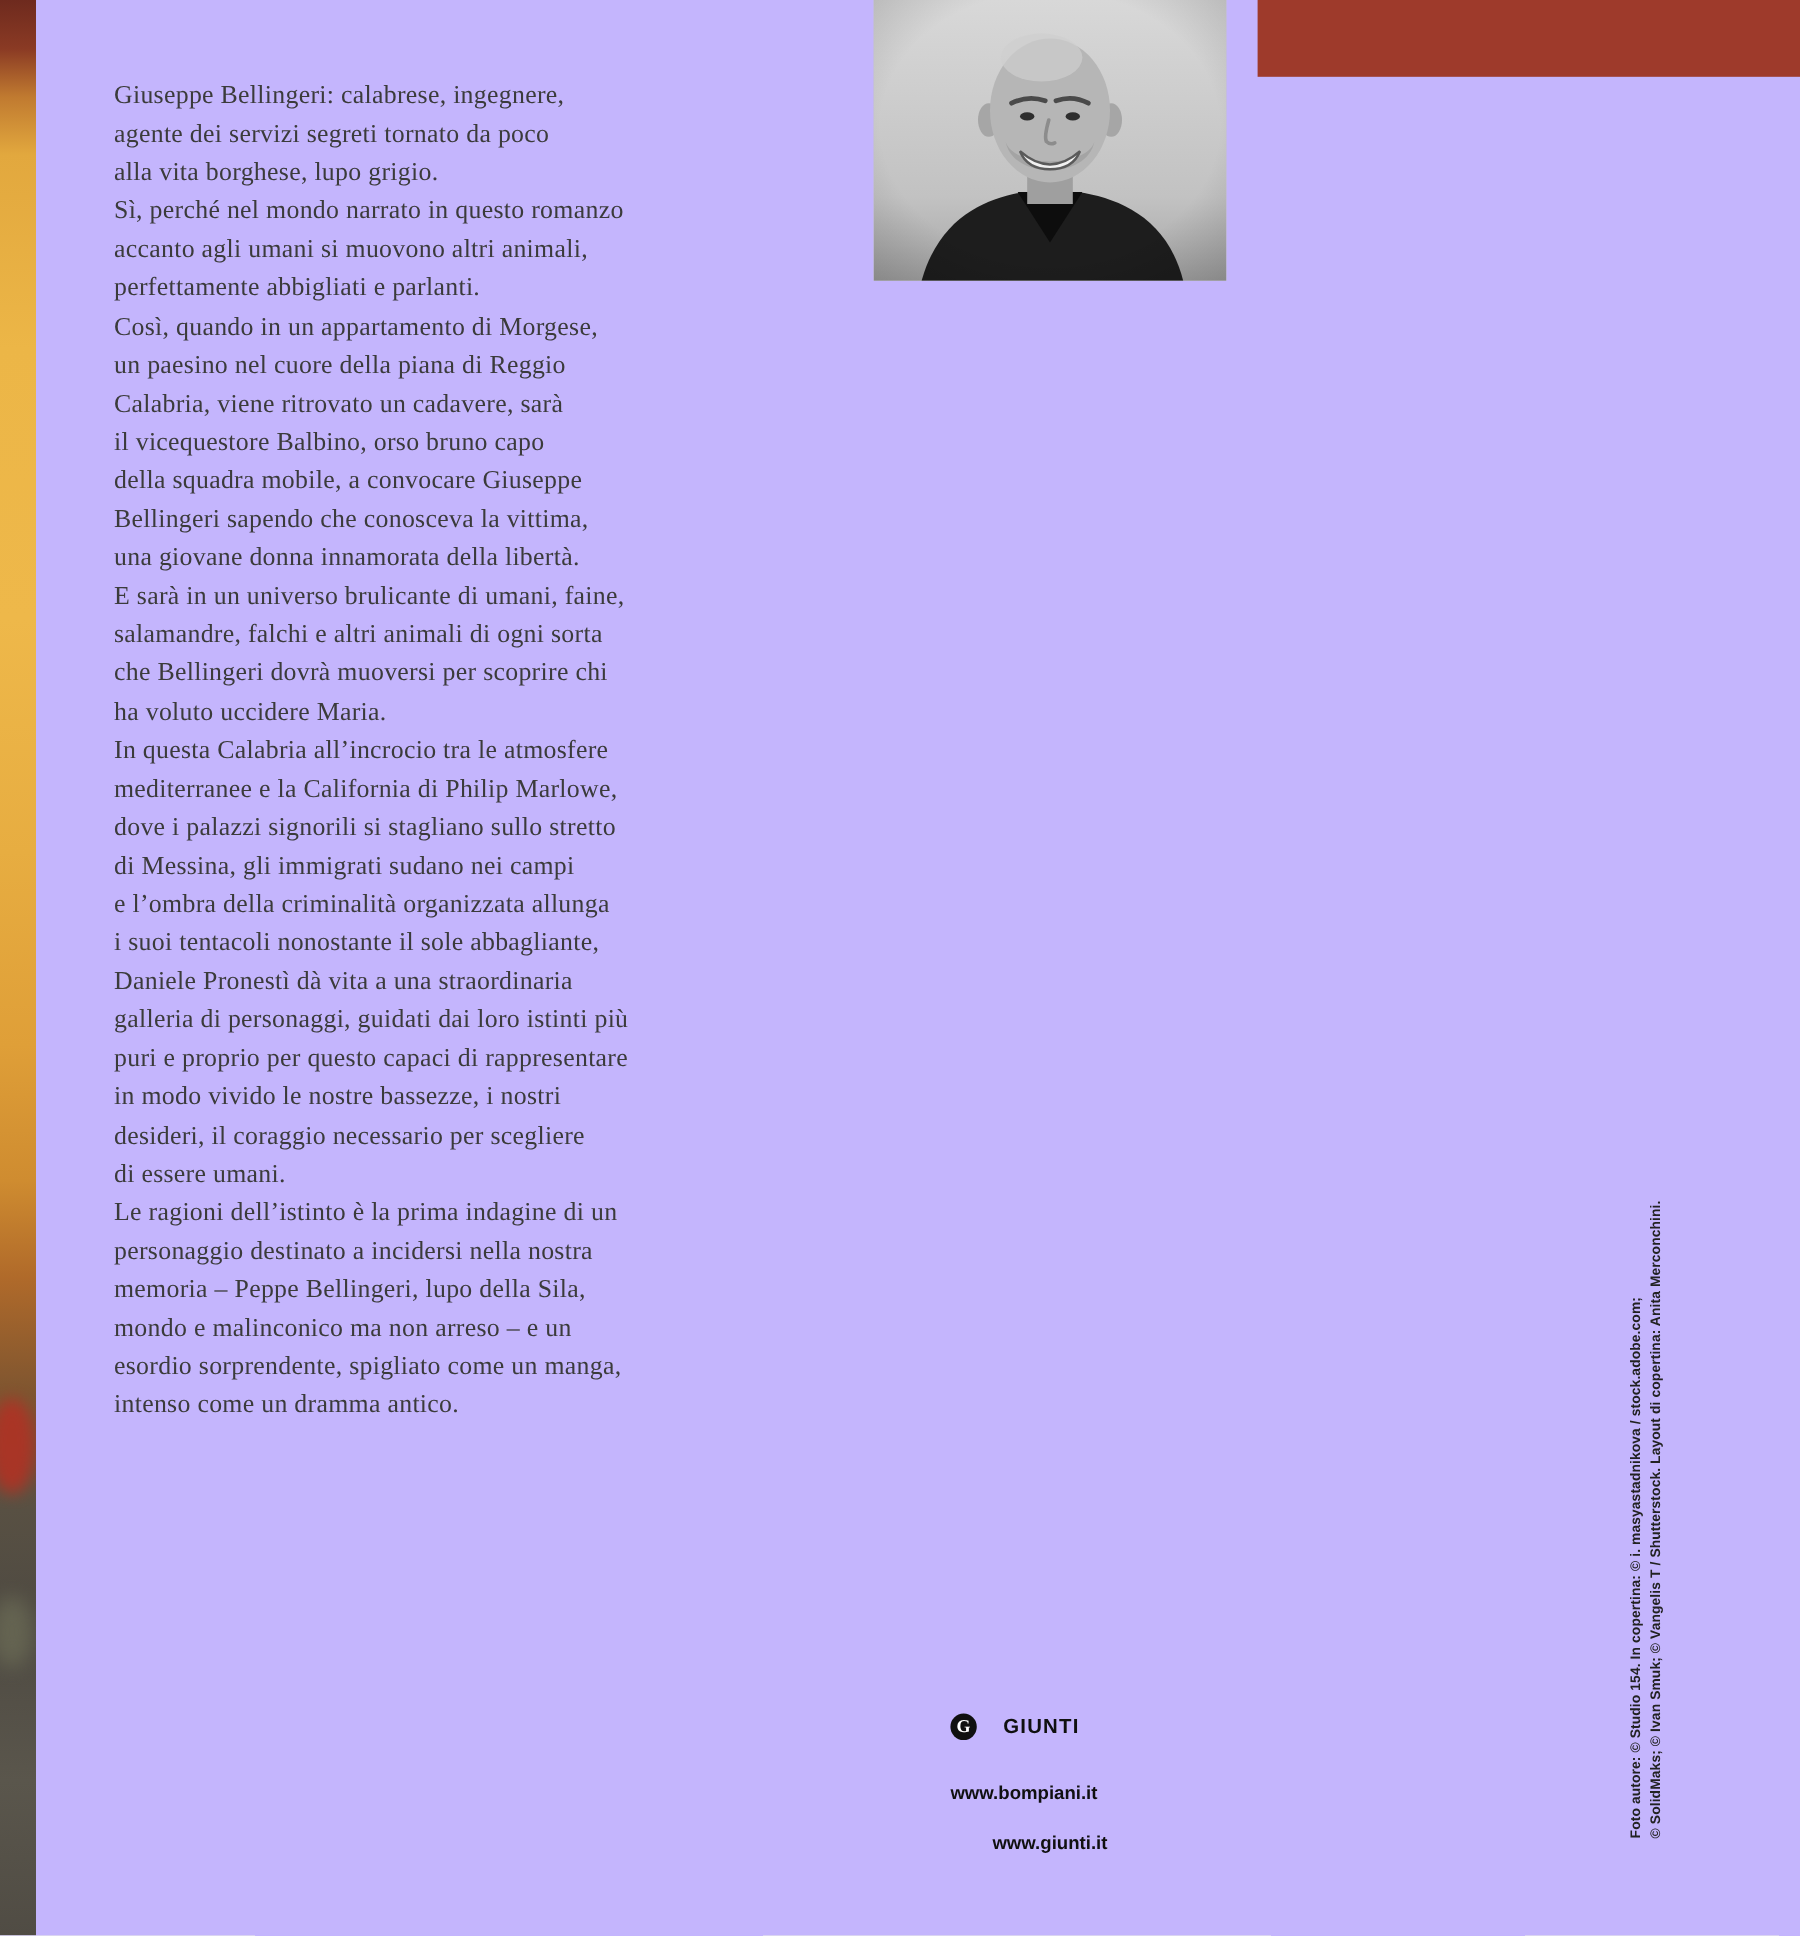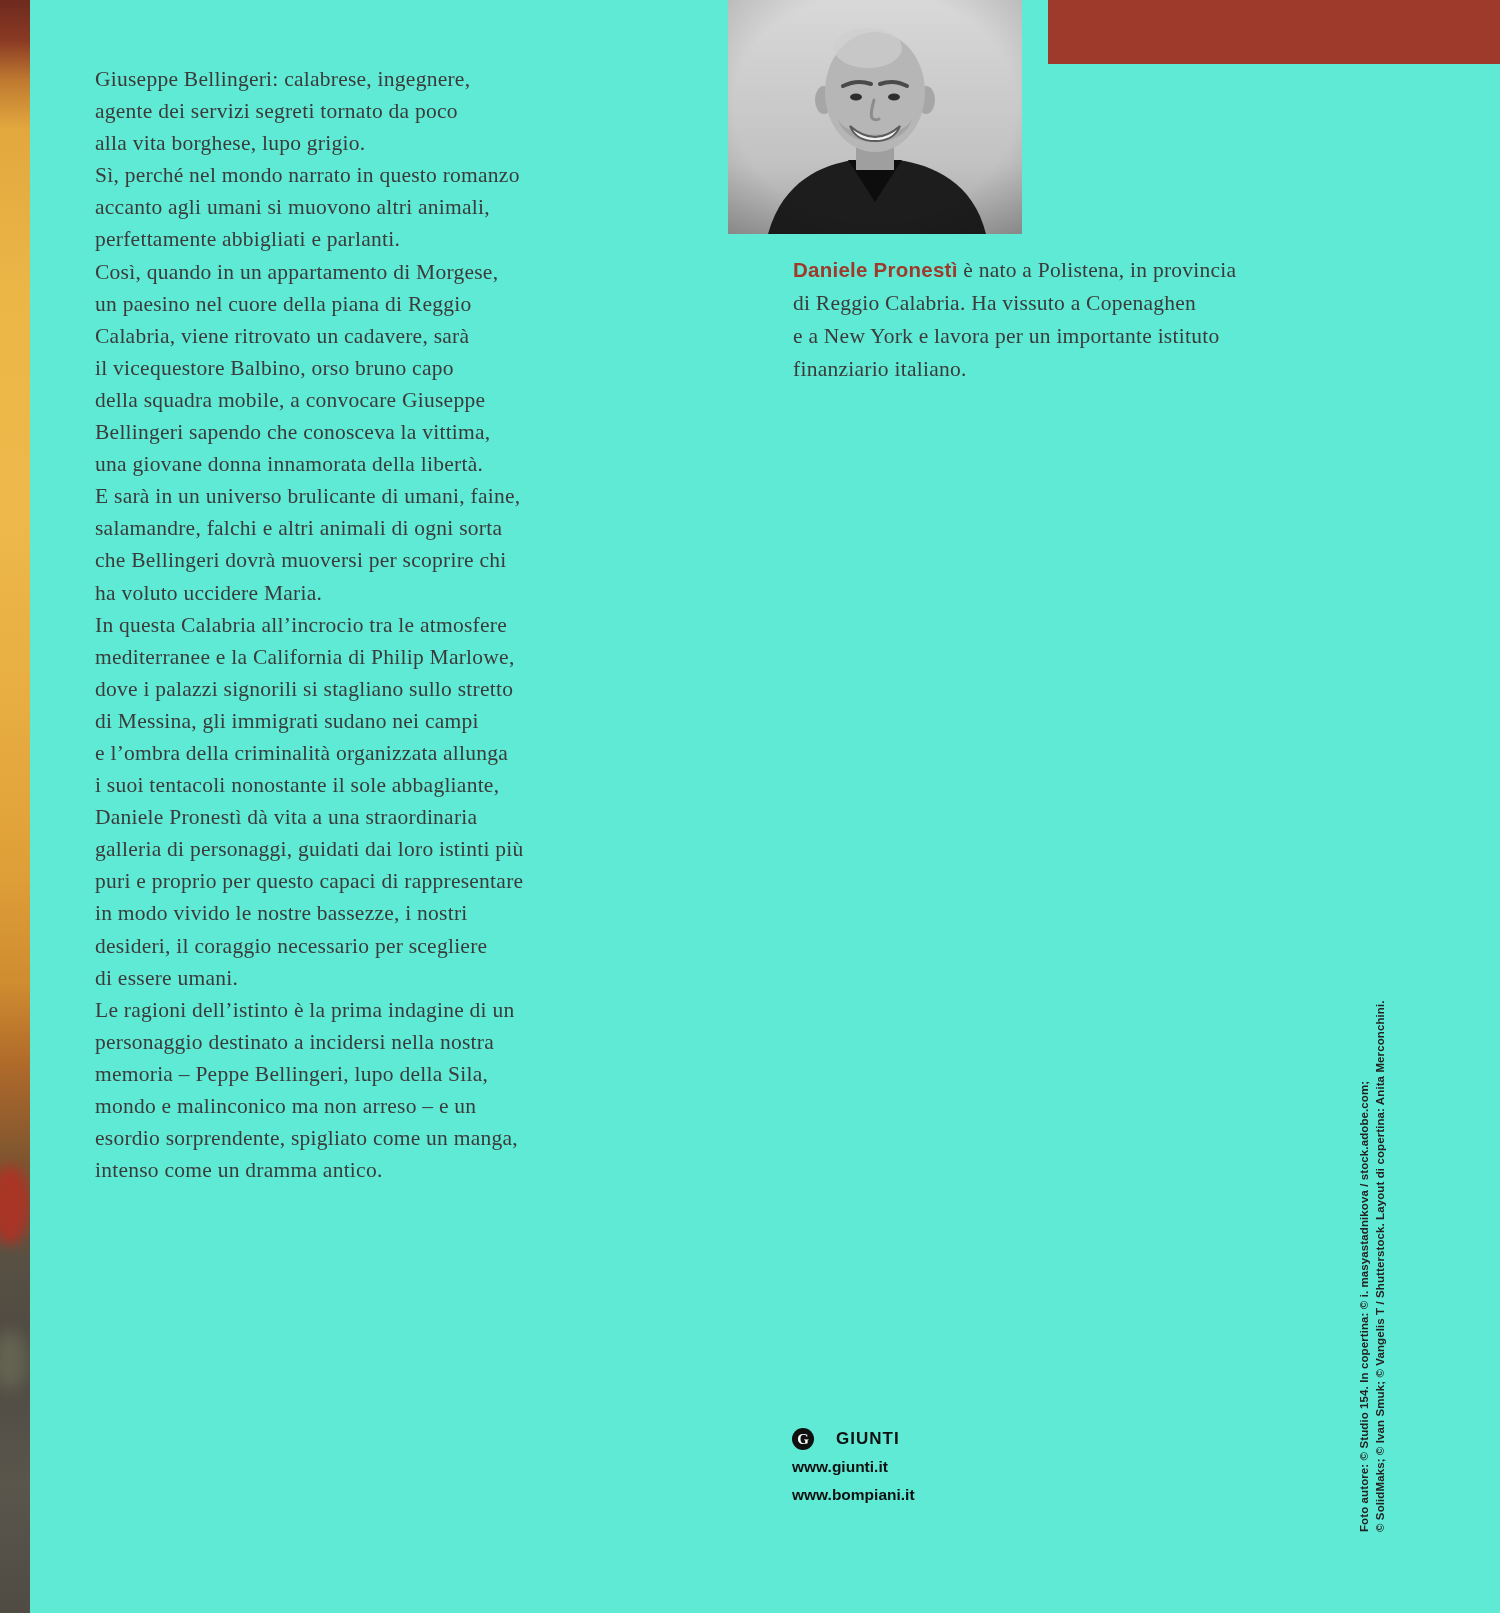--- a/index.html
+++ b/index.html
@@ -1,20 +1,20 @@
 <!DOCTYPE html>
 <html><head>
 <meta charset="utf-8">
 <style>
   html, body { margin: 0; padding: 0; background: #e9e9e9; }
   .page {
     position: relative;
     width: 1500px;
     height: 1613px;
-    background: #5eead4;
+    background: #c4b5fd;
     overflow: hidden;
     font-family: "Liberation Serif", serif;
   }
 
   
   .edge-strip {
     position: absolute; left: 0; top: 0; width: 30px; height: 1613px;
     background: linear-gradient(to bottom,
       #6e2a1e 0%, #8a3a24 2.5%, #c07a30 5%, #e2a83e 8%,
       #ecb647 18%, #eeb84a 32%, #e7ad41 44%, #df9f38 54%,
@@ -76,21 +76,21 @@
   }
   .logo-text {
     font-family: "Liberation Sans", sans-serif; font-weight: bold;
     font-size: 17px; letter-spacing: 1px; color: #101010; margin-left: 16px;
   }
   .site {
     position: absolute; left: 792px;
     font-family: "Liberation Sans", sans-serif; font-weight: bold;
     font-size: 15.5px; color: #101010;
   }
-  .site1 { top: 1458px; }
+  .site1 { top: 1528px; margin-left: 35px; }
   .site2 { top: 1486px; }
 
   
   .credits {
     position: absolute; left: 1356px; top: 1532px; width: 632px;
     transform-origin: 0 0; transform: rotate(-90deg);
     font-family: "Liberation Sans", sans-serif;
     font-size: 11.5px; font-weight: bold; line-height: 16px;
     color: #222222; letter-spacing: 0.1px;
   }
@@ -168,24 +168,20 @@
 in modo vivido le nostre bassezze, i nostri
 desideri, il coraggio necessario per scegliere
 di essere umani.
 </span><span class="it">Le ragioni dell’istinto</span><span> è la prima indagine di un
 personaggio destinato a incidersi nella nostra
 memoria – Peppe Bellingeri, lupo della Sila,
 mondo e malinconico ma non arreso – e un
 esordio sorprendente, spigliato come un manga,
 intenso come un dramma antico.</span></div>
 
-  <div class="bio"><span class="bio-name">Daniele Pronestì</span><span> è nato a Polistena, in provincia
-di Reggio Calabria. Ha vissuto a Copenaghen
-e a New York e lavora per un importante istituto
-finanziario italiano.</span></div>
 
   <div class="logo-row">
     <span class="logo-mark">G</span>
     <span class="logo-text">GIUNTI</span>
   </div>
 
   <div class="site site1">www.giunti.it</div>
   <div class="site site2">www.bompiani.it</div>
 
   <div class="credits">

